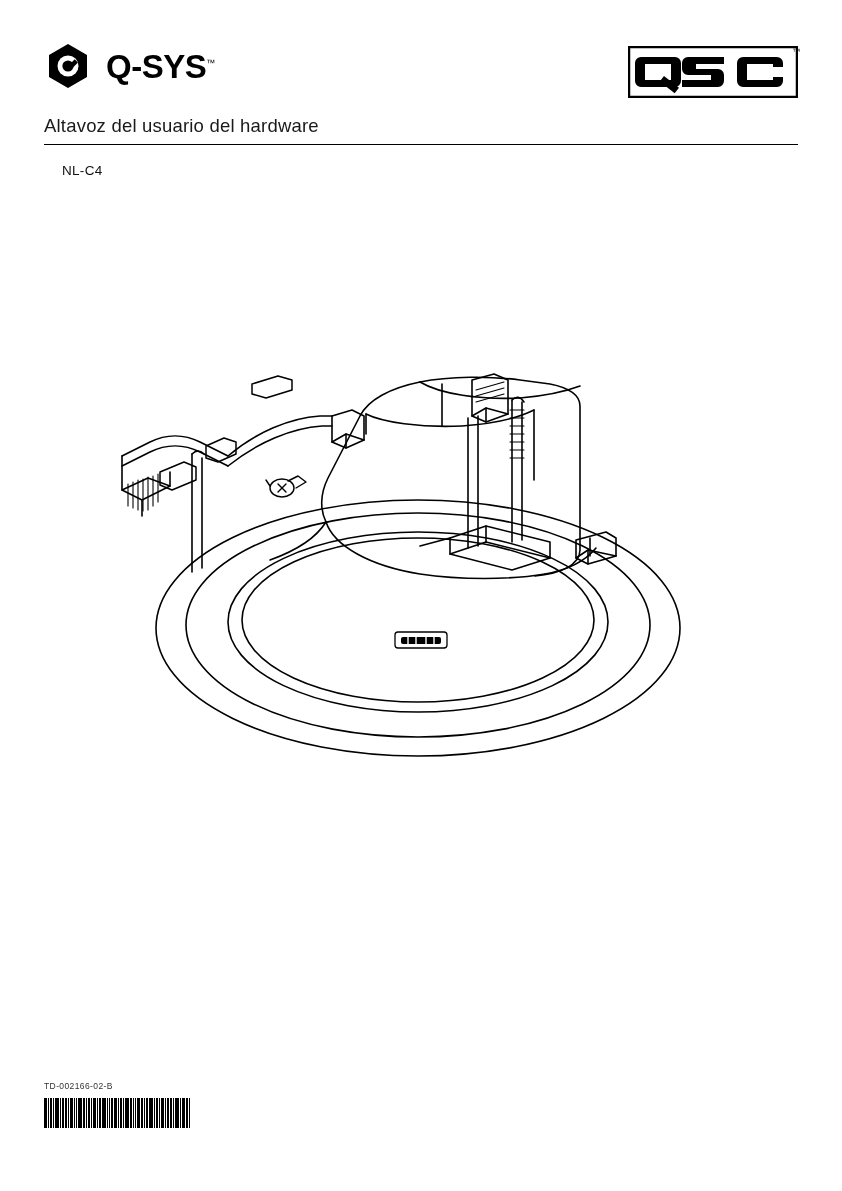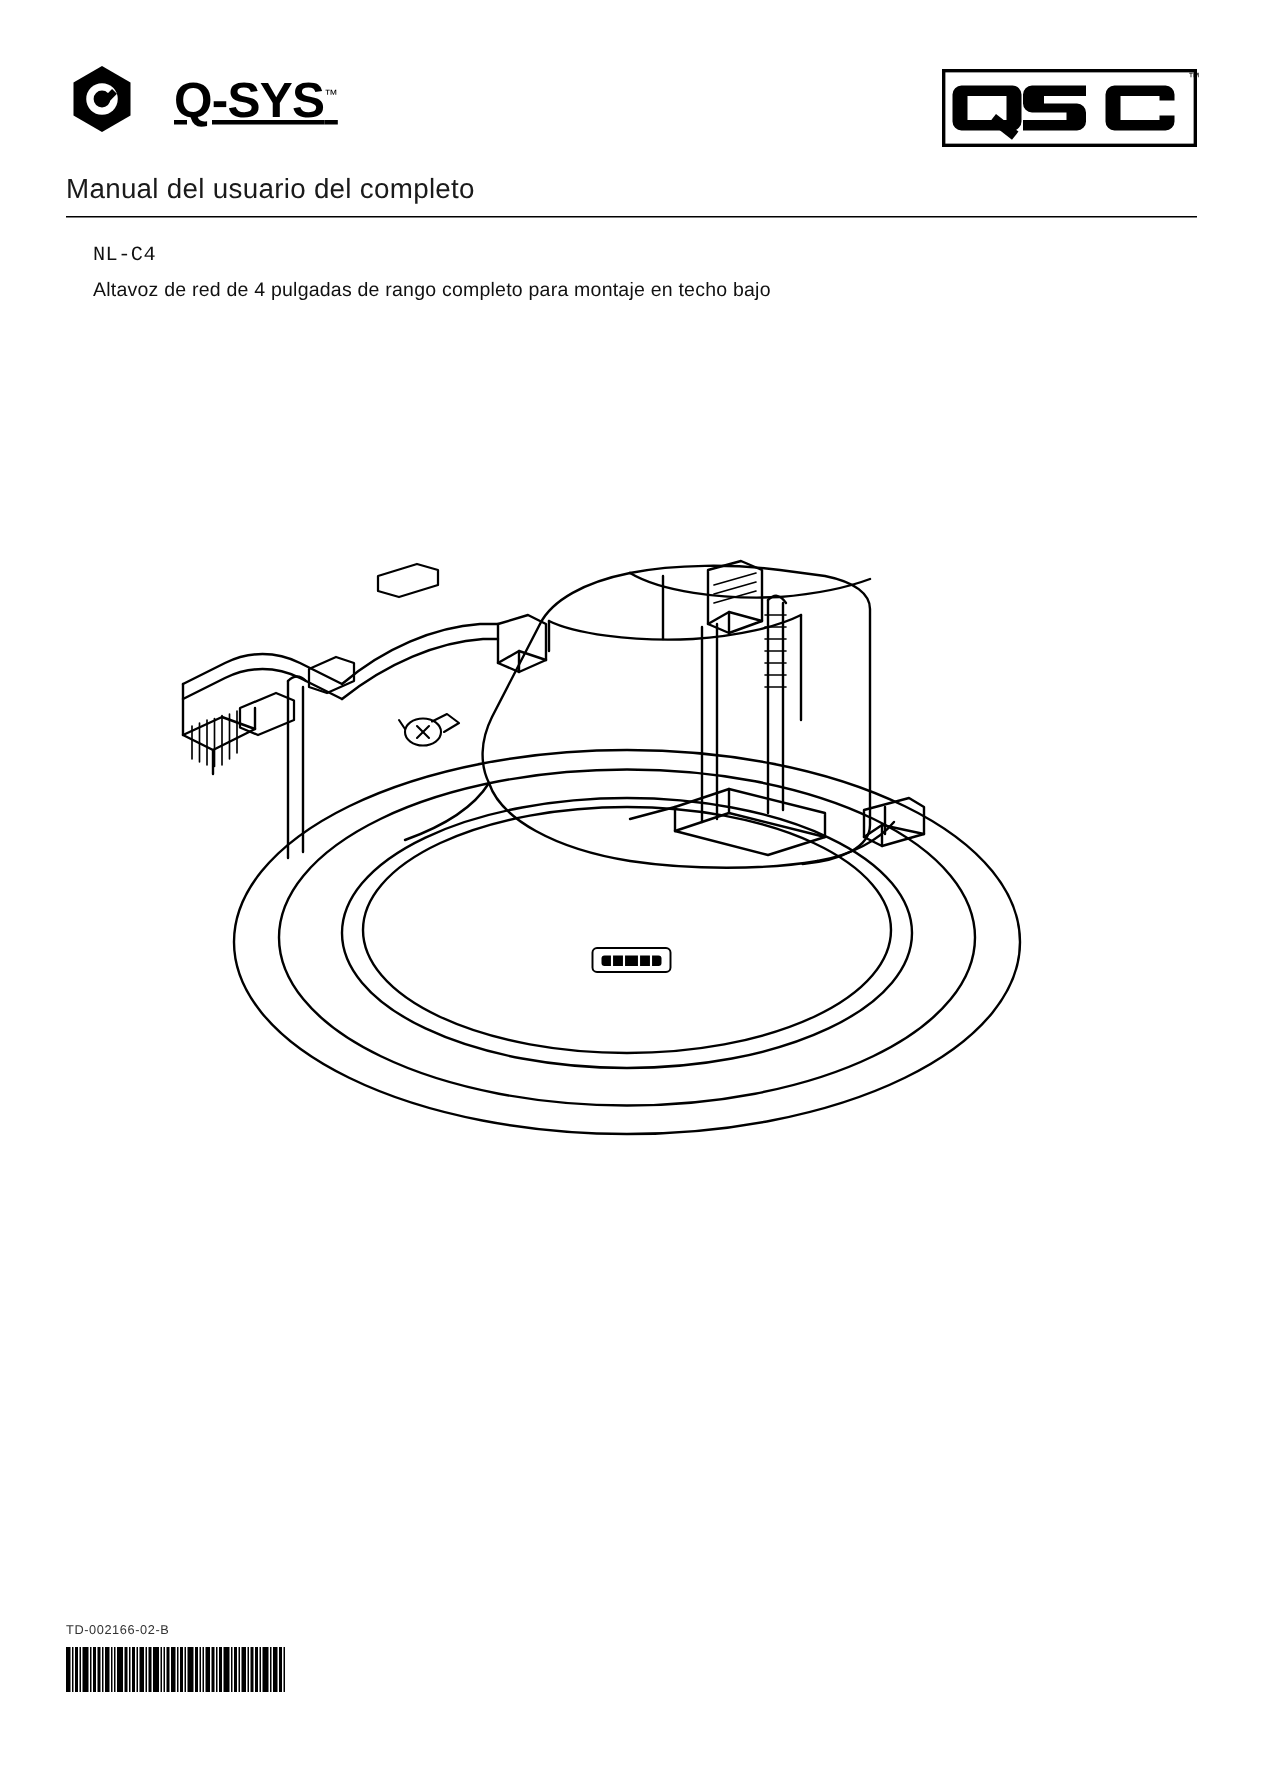--- a/index.html
+++ b/index.html
@@ -35,27 +35,26 @@
     top: 0;
     display: flex;
     align-items: center;
   }
   .qsys-mark {
     width: 48px;
     height: 48px;
     position: relative;
   }
   .qsys-wordmark {
-    margin-left: 24px;
+    margin-left: 14px;
     font-size: 33px;
     font-weight: bold;
     letter-spacing: -0.5px;
     line-height: 1;
     position: relative;
-    text-decoration: underline;
   }
   .tm {
     font-size: 9px;
     vertical-align: super;
     font-weight: normal;
     letter-spacing: 0;
   }
 
   .qsc-lockup {
     position: absolute;
@@ -93,21 +92,20 @@
   .product-block {
     position: absolute;
     left: 62px;
     top: 163px;
     width: 700px;
   }
   .product-model {
     font-size: 13.5px;
     letter-spacing: 0.3px;
     color: #111111;
-    font-family: Liberation Mono, monospace;
   }
   .product-desc {
     margin-top: 7px;
     font-size: 13px;
     letter-spacing: 0.15px;
     color: #111111;
   }
 
   
   .hero {
@@ -187,27 +185,26 @@
         </g>
 
         <g fill="#000000">
           <path d="M115 11 h34 a6 6 0 0 1 6 6 v4 h-10 v-3 h-26 v16 h26 v-3 h10 v4 a6 6 0 0 1 -6 6 h-34 a6 6 0 0 1 -6 -6 v-18 a6 6 0 0 1 6 -6 z"></path>
         </g>
       </svg>
       <span class="qsc-tm">™</span>
     </div>
   </div>
 
-  <div class="doc-title">Manual del usuario del completo</div>
+  <div class="doc-title">Altavoz del usuario del hardware</div>
 
   <div class="rule"></div>
 
   <div class="product-block">
     <div class="product-model">NL-C4</div>
-    <div class="product-desc">Altavoz de red de 4 pulgadas de rango completo para montaje en techo bajo</div>
   </div>
 
   <div class="hero">
     <svg width="610" height="420" viewBox="0 0 610 420">
       <g fill="none" stroke="#000000" stroke-width="1.6" stroke-linejoin="round" stroke-linecap="round">
 
         <path d="M300 22
                  C 330 16, 370 16, 400 20
                  L 430 24
                  C 450 28, 460 36, 460 46

